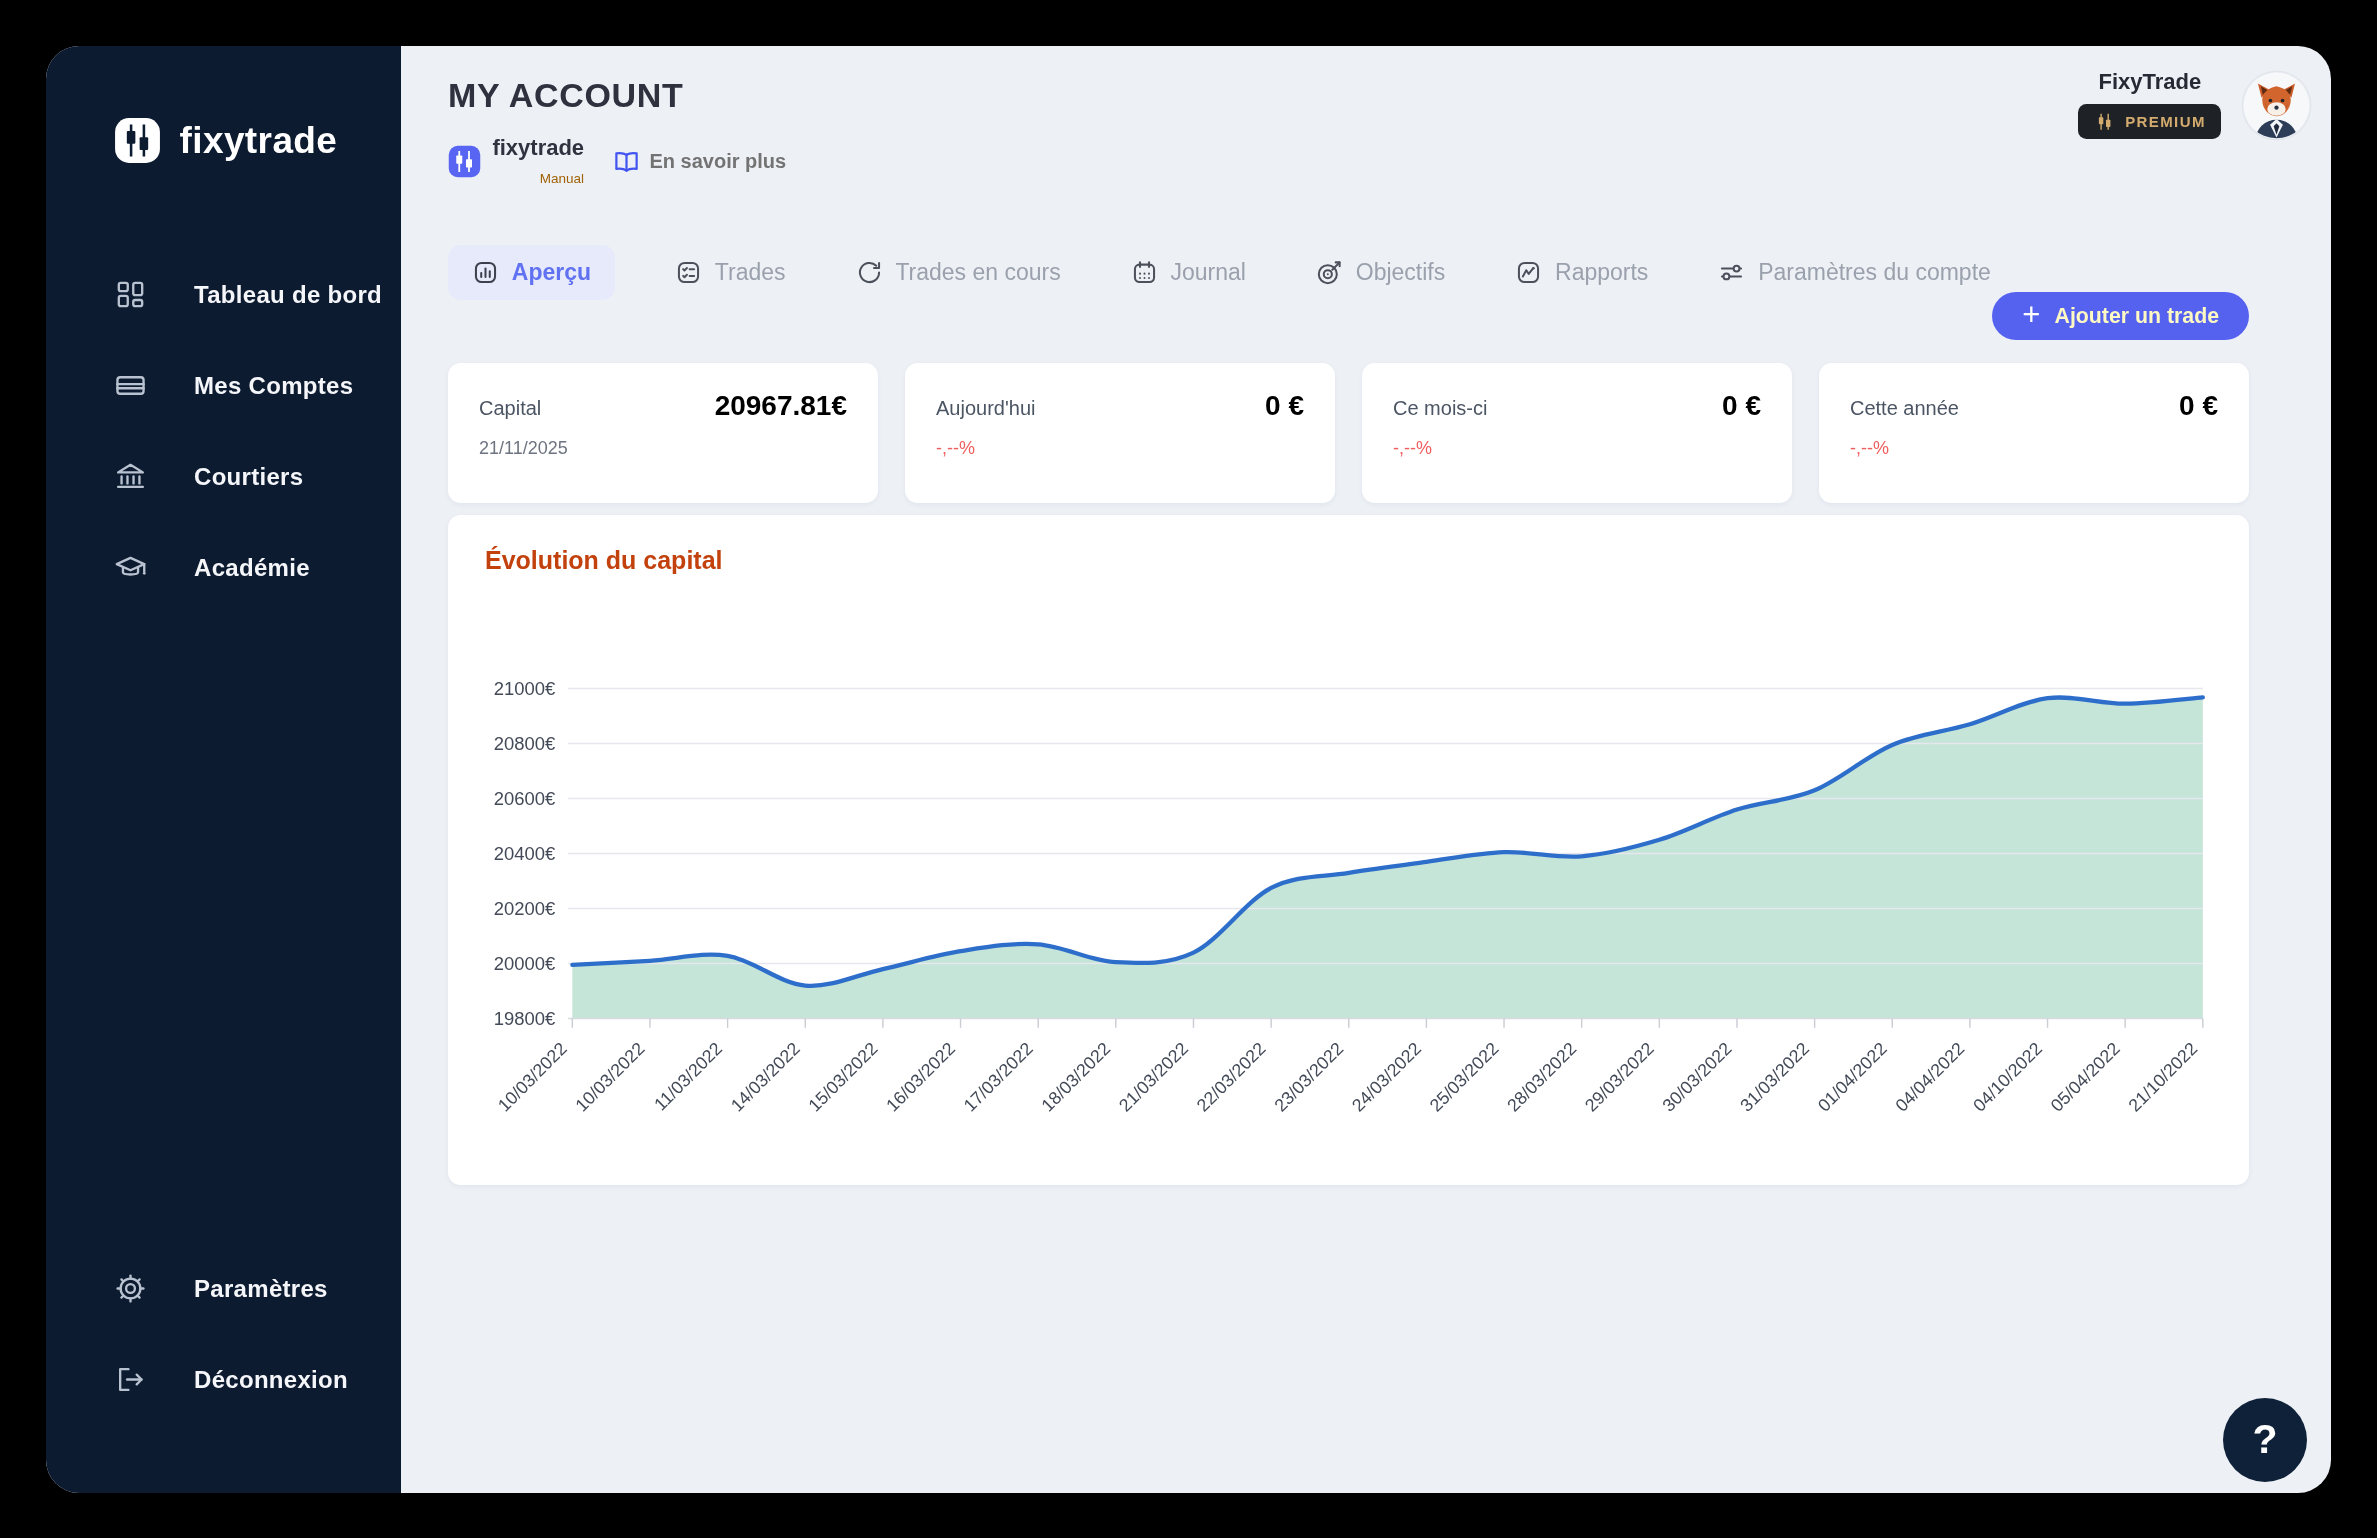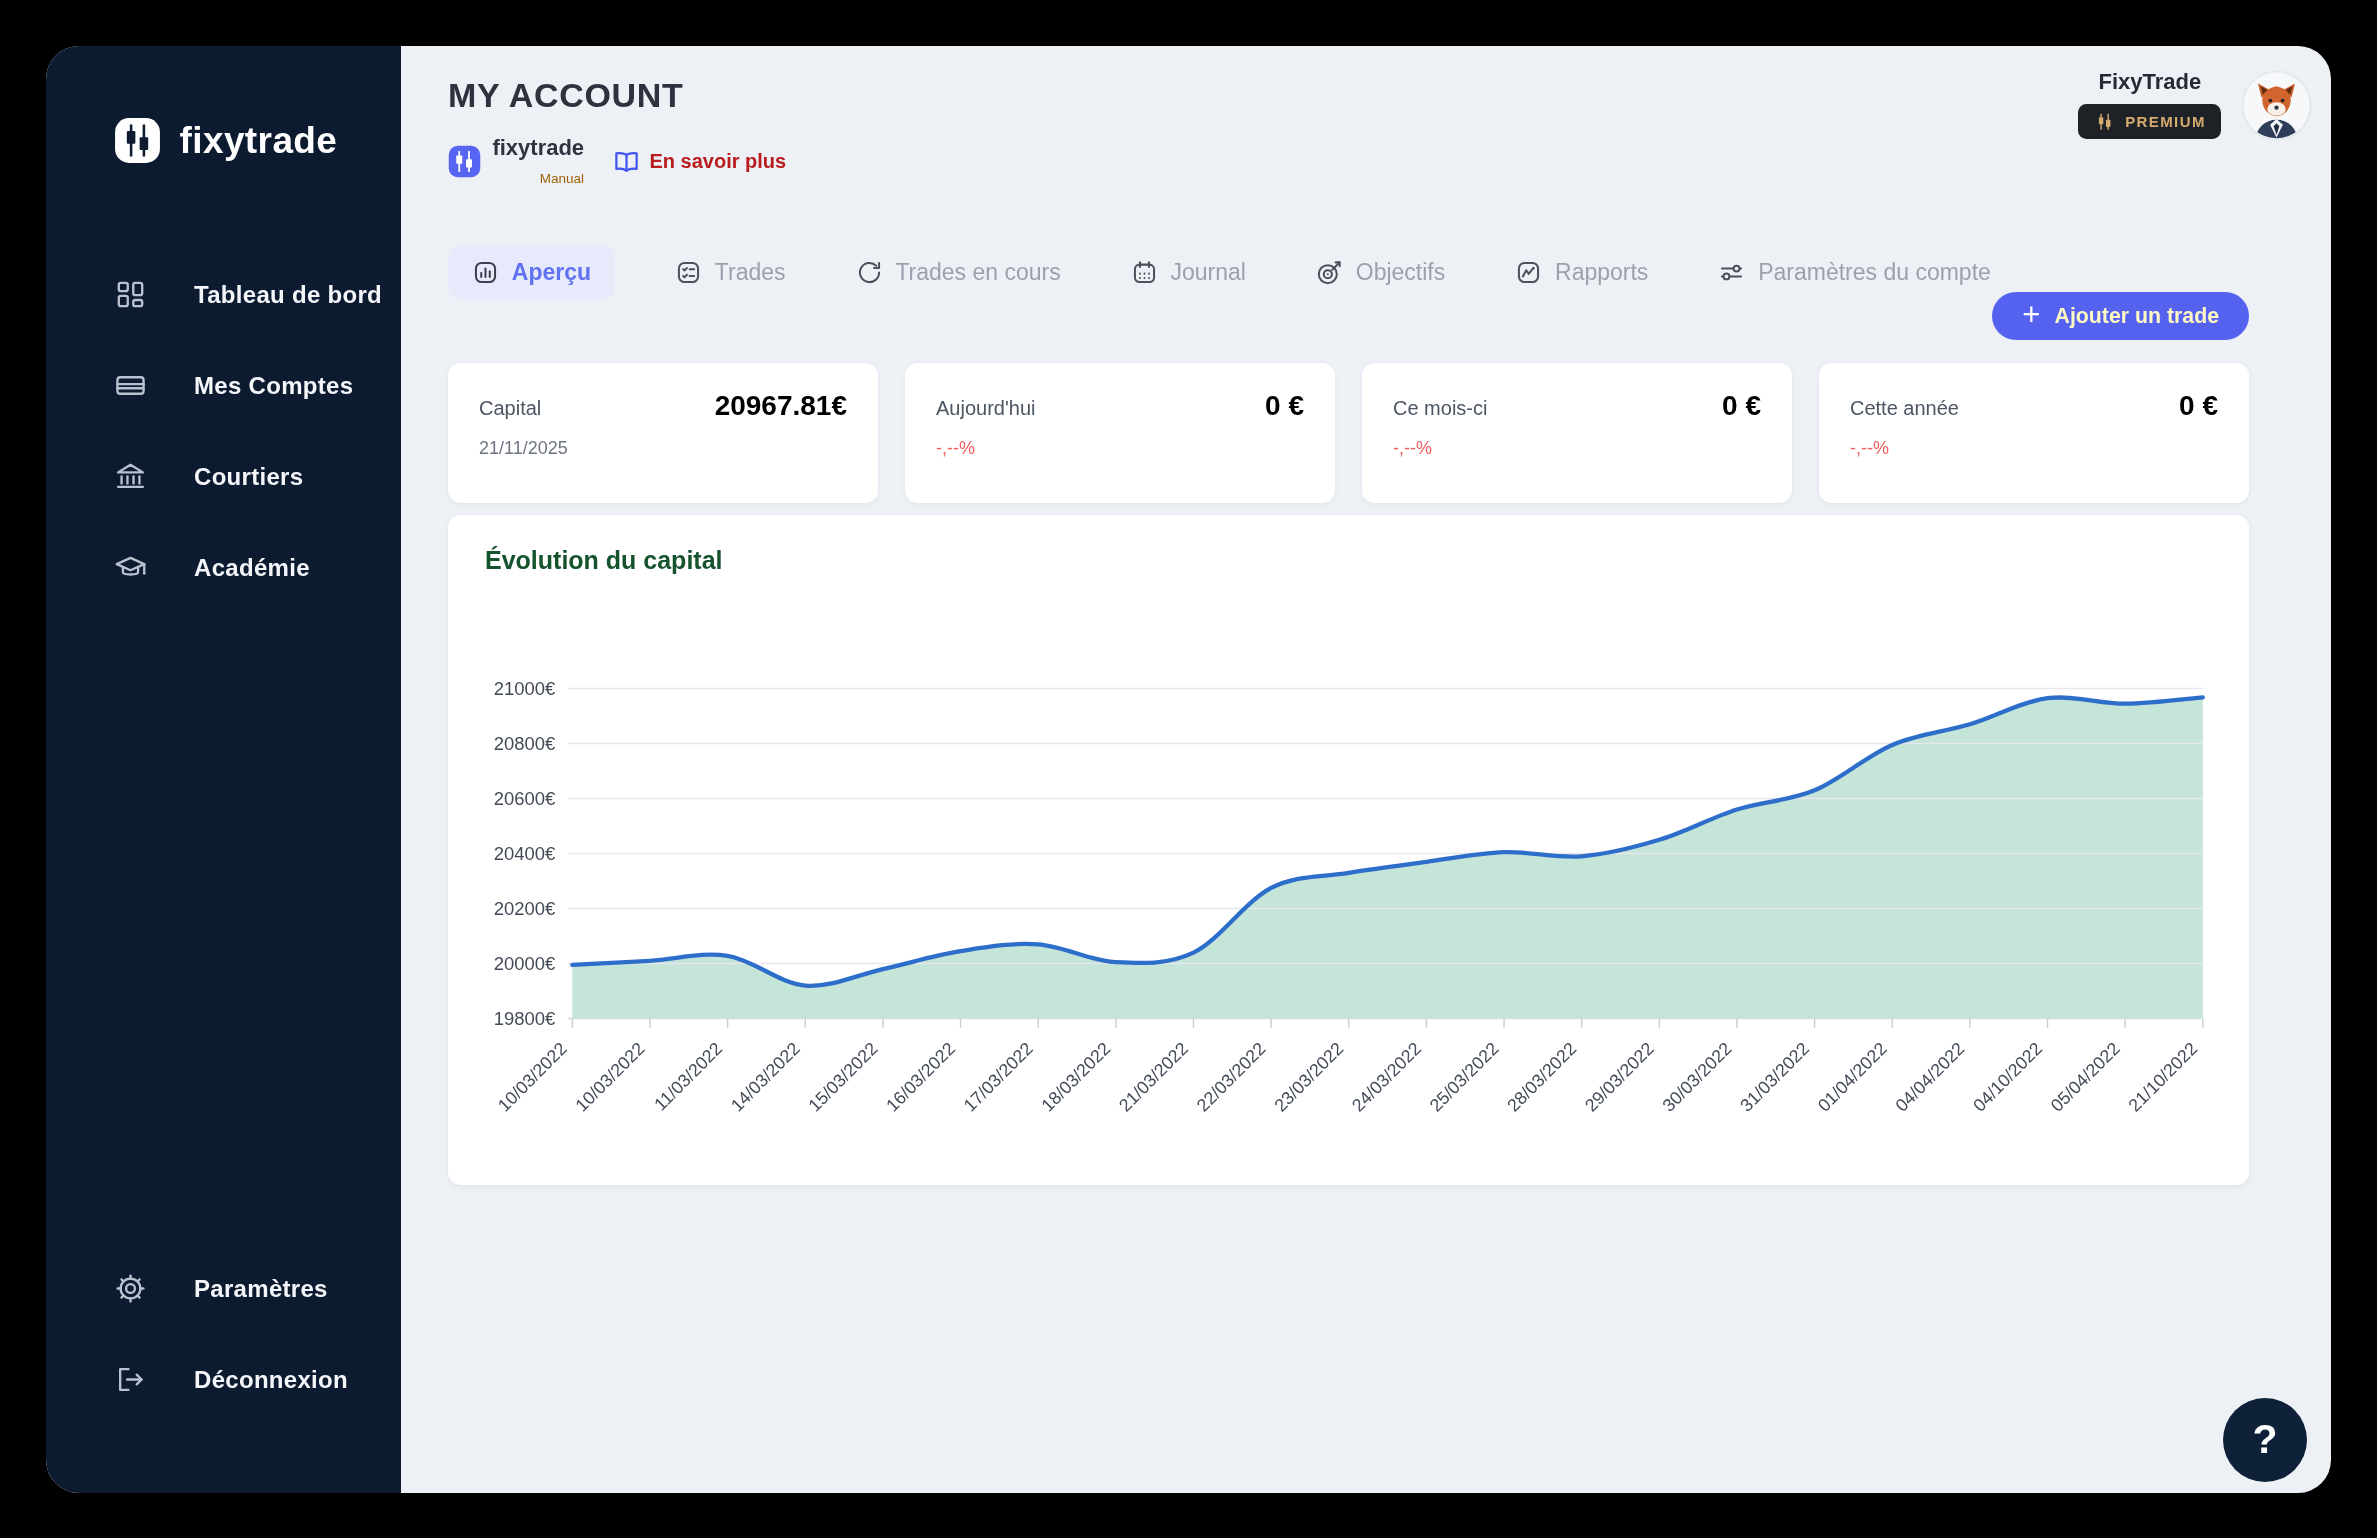--- a/index.html
+++ b/index.html
@@ -23,21 +23,21 @@
   .main{position:absolute;left:355px;top:0;right:0;bottom:0;}
   .page-title{position:absolute;left:47px;top:30px;font-size:34px;font-weight:700;color:#2f323e;letter-spacing:0.7px;}
   .manual-row{position:absolute;left:47px;top:91px;display:flex;align-items:center;gap:28.4px;}
   .manual-chip{display:flex;align-items:center;gap:11.4px;}
   .manual-logo{width:33px;height:33px;}
   .manual-names{display:flex;flex-direction:column;align-items:flex-end;line-height:1;}
   .manual-brand{font-size:22px;font-weight:700;color:#2f3340;}
   .manual-sub{font-size:13.5px;color:#a16207;margin-top:13px;}
   .learn-more{display:flex;align-items:center;gap:10px;cursor:pointer;}
   .learn-more svg{width:27px;height:27px;stroke:#4355f0;fill:none;stroke-width:2;stroke-linecap:round;stroke-linejoin:round;}
-  .learn-more span{font-size:20px;font-weight:600;color:#b91c1c;}
+  .learn-more span{font-size:20px;font-weight:600;color:#737373;}
 
   .top-right{position:absolute;right:21.3px;top:23px;display:flex;align-items:flex-start;gap:21.3px;}
   .account-col{display:flex;flex-direction:column;align-items:center;gap:8.5px;}
   .account-name{font-size:22px;font-weight:600;color:#272a34;}
   .premium-badge{display:flex;align-items:center;gap:10px;background:#1e2126;border-radius:8.5px;
                  padding:7.1px 15.6px;cursor:pointer;}
   .premium-badge span{color:#d3ab6e;font-size:15px;font-weight:700;letter-spacing:1.4px;}
   .avatar{width:67px;height:67px;border-radius:50%;overflow:hidden;flex:0 0 auto;margin-top:2.8px;
           box-shadow:0 0 0 1.4px #e2e6ec;}
 
@@ -57,21 +57,21 @@
   .stat-card{flex:1;background:#fff;border-radius:12.8px;height:140px;padding:27px 31px;box-sizing:border-box;
              box-shadow:0 1.4px 5.7px rgba(25,39,70,0.05);}
   .stat-top{display:flex;justify-content:space-between;align-items:baseline;}
   .stat-label{font-size:20px;color:#4b5563;}
   .stat-value{font-size:28px;font-weight:700;color:#000000;}
   .stat-sub{margin-top:16px;font-size:18px;color:#6d7480;}
   .stat-sub.neg{color:#ef5f5f;}
 
   .chart-card{position:absolute;left:47px;right:82px;top:469px;height:670px;background:#fff;border-radius:12.8px;
               box-shadow:0 1.4px 5.7px rgba(25,39,70,0.05);}
-  .chart-title{position:absolute;left:37px;top:31px;font-size:25px;font-weight:700;color:#14532d;}
+  .chart-title{position:absolute;left:37px;top:31px;font-size:25px;font-weight:700;color:#c2410c;}
   .chart-card svg.plot{position:absolute;inset:0;width:100%;height:100%;}
 
   .help-btn{position:absolute;right:24px;bottom:11.4px;width:84px;height:84px;border-radius:50%;
             background:#0f2138;display:flex;align-items:center;justify-content:center;cursor:pointer;}
   .help-btn span{color:#fff;font-size:41px;font-weight:600;}
 </style>
 </head>
 <body>
 
 <div class="stage">

